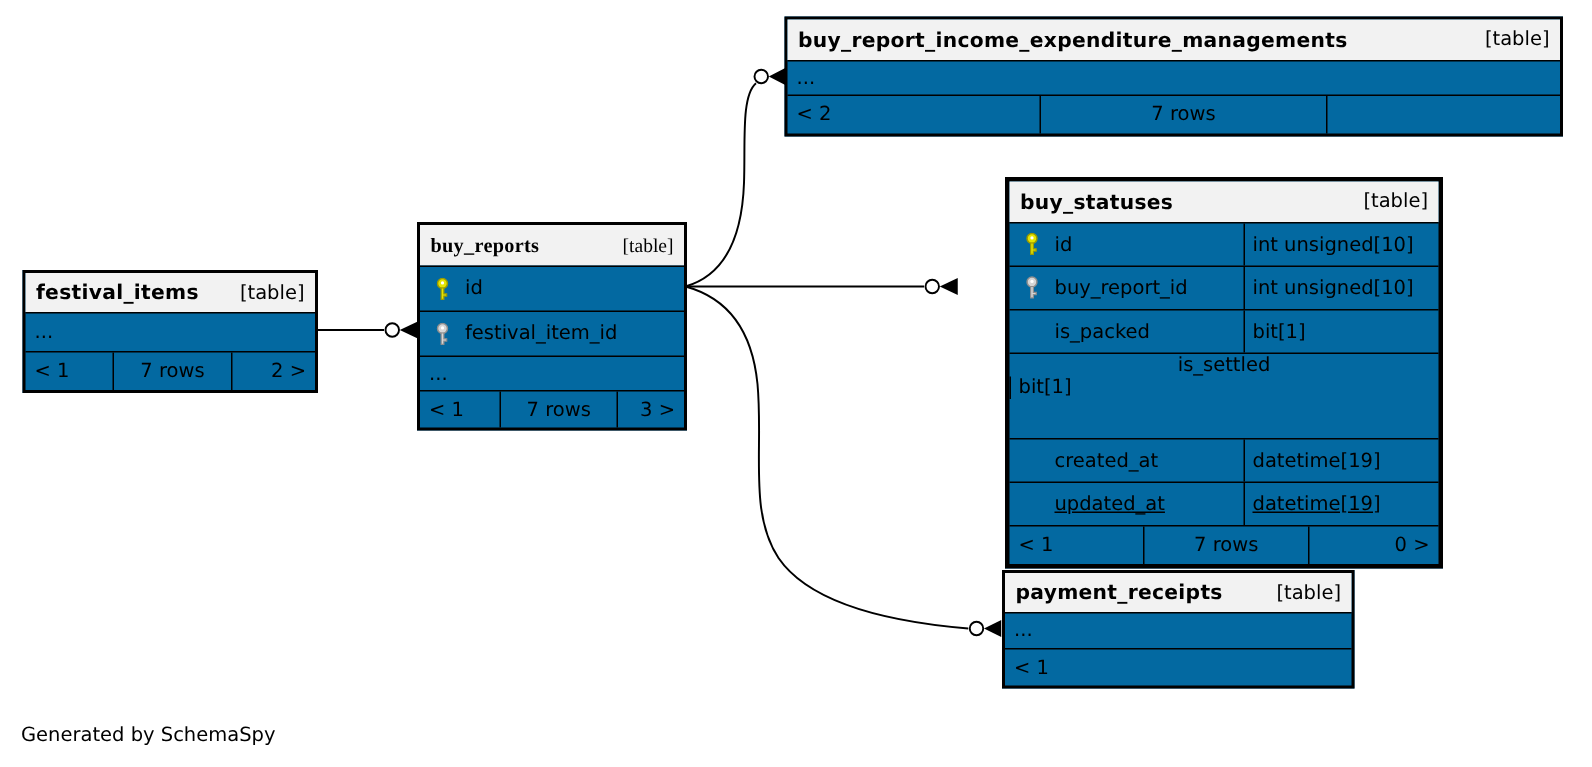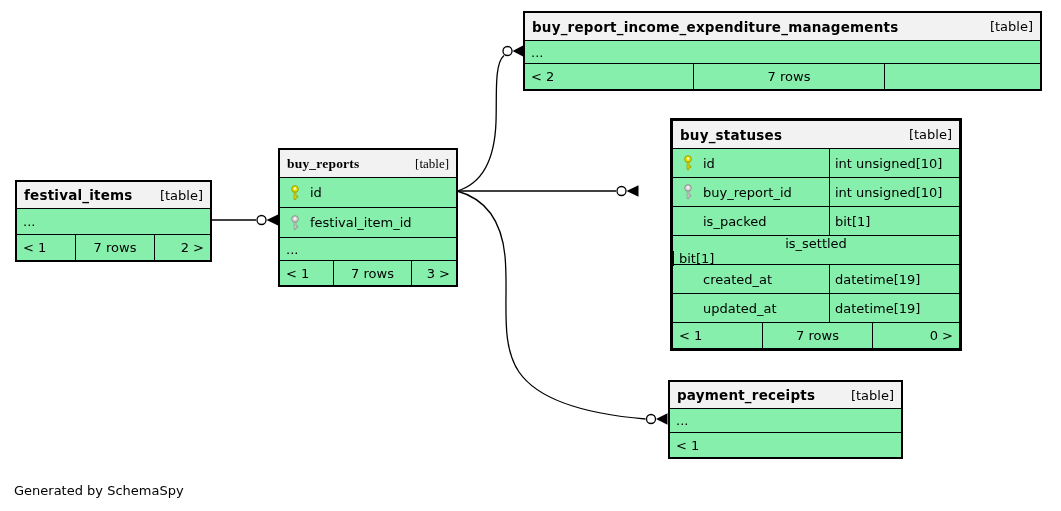--- a/index.html
+++ b/index.html
@@ -1,21 +1,21 @@
 <!DOCTYPE html>
 <html><head>
 <meta charset="utf-8">
 <style>
   html,body { margin:0; padding:0; background:#ffffff; }
   #canvas {
     position:relative; width:1061px; height:511px;
     font-family:"DejaVu Sans","Liberation Sans",sans-serif;
     font-size:13px; color:#000; overflow:hidden; background:#fff;
   }
-  .tbl { position:absolute; background:#86efac; border:2px solid #000; box-sizing:border-box; z-index:2; }
+  .tbl { position:absolute; background:#0369a1; border:2px solid #000; box-sizing:border-box; z-index:2; }
   .tbl.focal { border-width:3px; }
   .hdr {
     display:flex; align-items:center; justify-content:space-between;
     background:#f2f2f2; padding:0 7px; box-sizing:border-box;
   }
   .tname { font-weight:bold; font-size:13.5px; letter-spacing:0.2px; }
   .ttag { font-size:13px; padding-left:12px; }
   .row { border-top:1px solid #000; display:flex; align-items:center; box-sizing:border-box; }
   .erow { padding:0 6px; }
   .crow { padding:0; }
@@ -129,26 +129,26 @@
     <div class="row crow" style="height:29px;">
       <span class="keyc"></span>
       <span class="cname">is_packed</span>
       <span class="ctype" style="width:130px;">bit[1]</span>
     </div>
     <div class="row crow" style="height:29px;flex-direction:column;">
       <span class="keyc"></span>
       <span class="cname">is_settled</span>
       <span class="ctype" style="width:130px;">bit[1]</span>
     </div>
-    <div class="row crow" style="height:29px;">
+    <div class="row crow" style="height:29px;margin-top:28px;">
       <span class="keyc"></span>
       <span class="cname">created_at</span>
       <span class="ctype" style="width:130px;">datetime[19]</span>
     </div>
-    <div class="row crow" style="height:29px;">
+    <div class="row crow" style="height:29px;text-decoration:underline;">
       <span class="keyc"></span>
       <span class="cname">updated_at</span>
       <span class="ctype" style="width:130px;">datetime[19]</span>
     </div>
     <div class="row frow" style="height:26px;">
       <span class="fl" style="width:89px;">&lt; 1</span>
       <span class="fc" style="width:111px;">7 rows</span>
       <span class="fr" style="flex:1;">0 &gt;</span>
     </div>
   </div>

